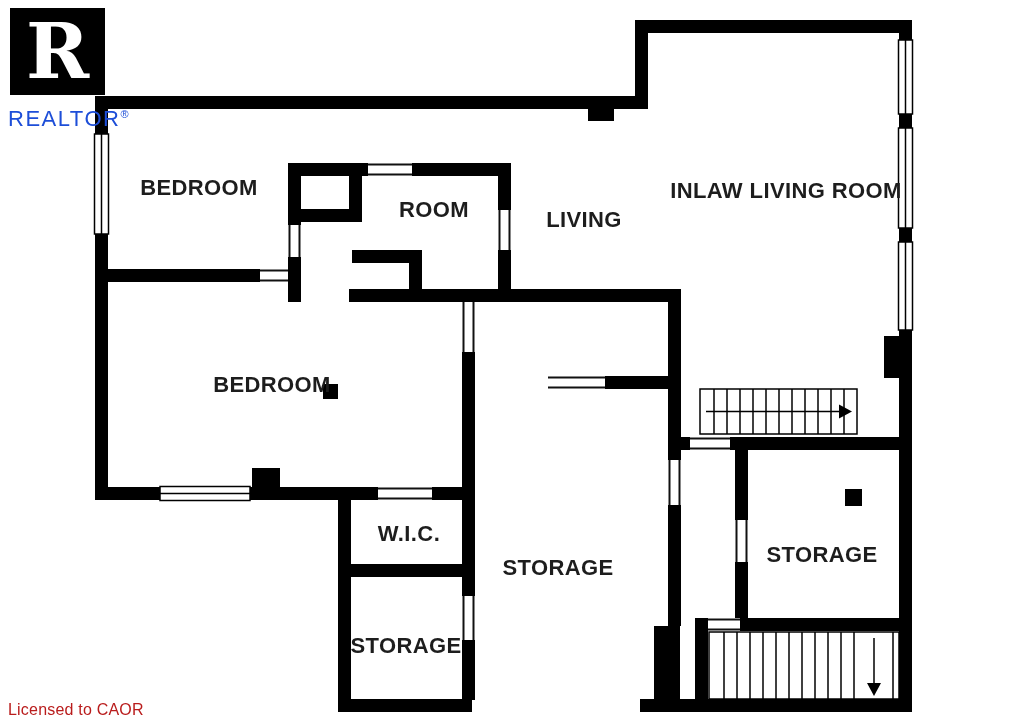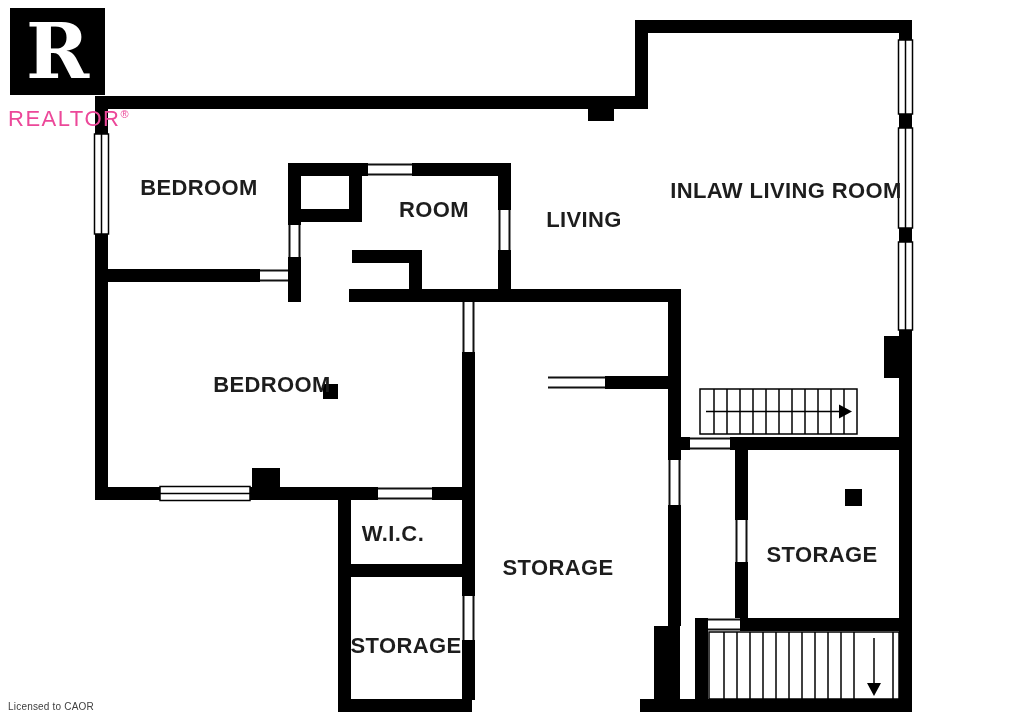--- a/index.html
+++ b/index.html
@@ -12,26 +12,26 @@
     position:absolute;transform:translate(-50%,-50%);
     font-size:22px;font-weight:700;letter-spacing:.4px;color:#1d1d1d;
     white-space:nowrap;
   }
   .logo-box{
     position:absolute;left:10px;top:8px;width:95px;height:87px;background:#000;
     color:#fff;display:flex;align-items:center;justify-content:center;
     font-family:"DejaVu Serif", serif;font-weight:bold;font-size:76px;line-height:1;
   }
   .logo-word{
-    position:absolute;left:8px;top:106px;font-size:22px;color:#ec4899;
+    position:absolute;left:8px;top:106px;font-size:22px;color:#1d4ed8;
     letter-spacing:1.5px;font-weight:400;
   }
   .logo-word sup{font-size:11px;letter-spacing:0;}
   .license{
-    position:absolute;left:8px;top:701px;font-size:10px;color:#404040;letter-spacing:.2px;
+    position:absolute;left:8px;top:701px;font-size:16px;color:#b91c1c;letter-spacing:.2px;
   }
 </style>
 </head>
 <body>
 
 <svg id="plan-svg" width="1024" height="727" viewBox="0 0 1024 727">
 
   <g fill="#000000">
 
     <rect x="95" y="96" width="553" height="13"></rect>
@@ -169,16 +169,16 @@
 <div class="logo-word">
   <span>REALTOR</span><sup>®</sup>
 </div>
 <div class="license">Licensed to CAOR</div>
 
 <div class="room-label" style="left:199px;top:188px">BEDROOM</div>
 <div class="room-label" style="left:434px;top:210px">ROOM</div>
 <div class="room-label" style="left:584px;top:220px">LIVING</div>
 <div class="room-label" style="left:786px;top:191px">INLAW LIVING ROOM</div>
 <div class="room-label" style="left:272px;top:385px">BEDROOM</div>
-<div class="room-label" style="left:393px;top:534px">W.I.C.</div>
+<div class="room-label" style="left:409px;top:534px">W.I.C.</div>
 <div class="room-label" style="left:558px;top:568px">STORAGE</div>
 <div class="room-label" style="left:822px;top:555px">STORAGE</div>
 <div class="room-label" style="left:406px;top:646px">STORAGE</div>
 
 </body></html>

